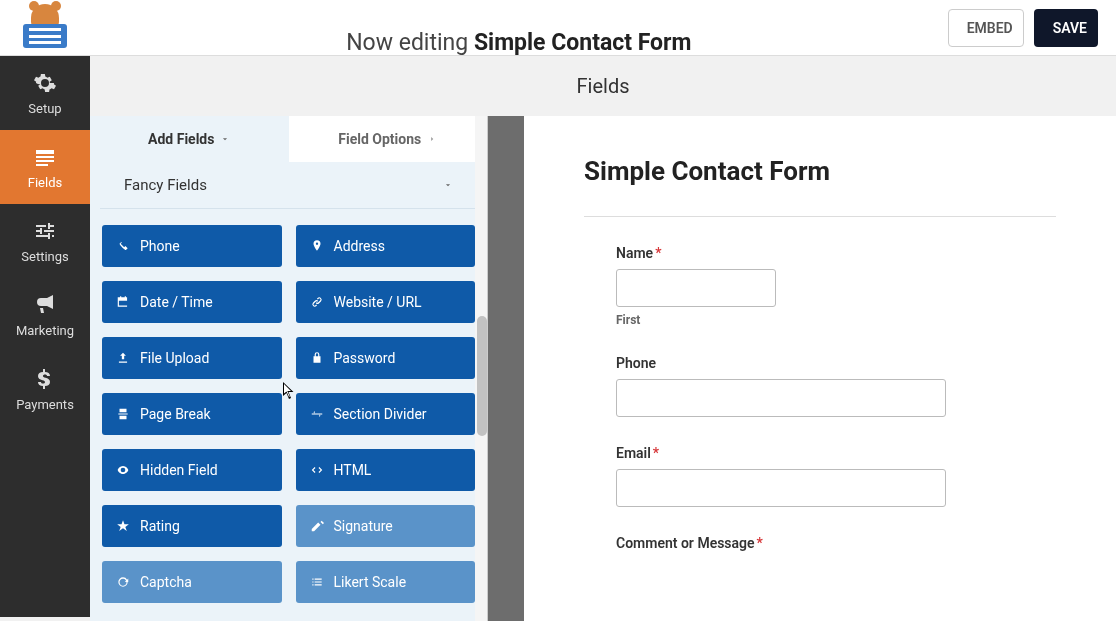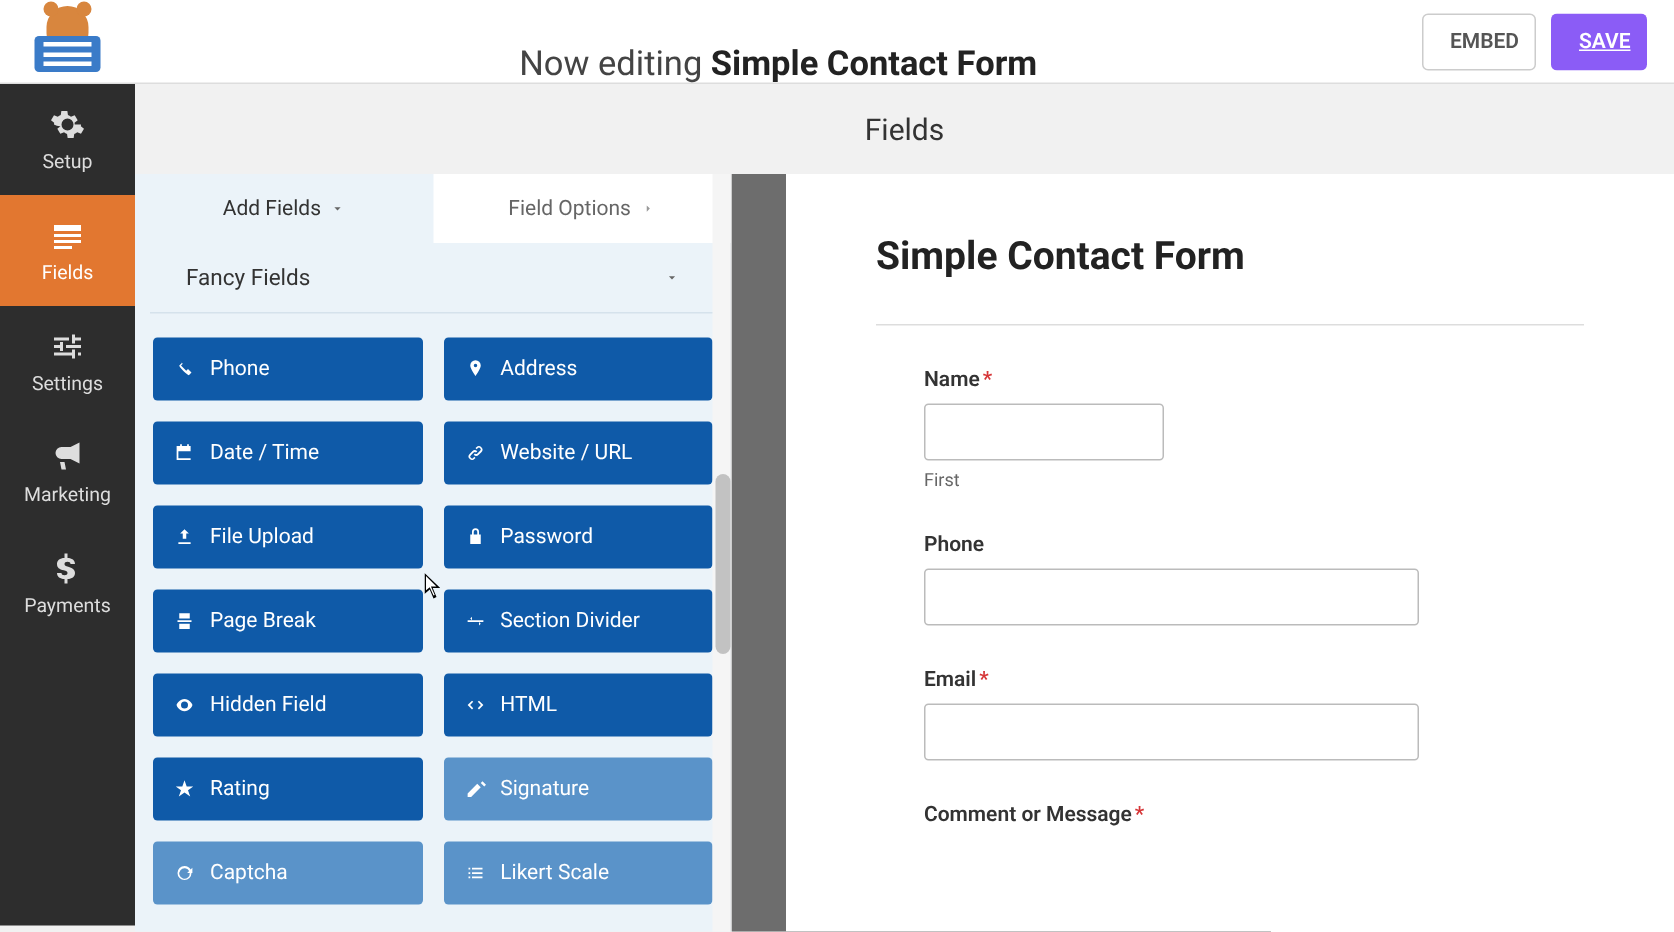--- a/index.html
+++ b/index.html
@@ -14,56 +14,56 @@
 .bear::before{ left:-2px; } .bear::after{ right:-2px; }
 .form-icon { width:44px; height:24px; background:#3a7bc8; position:absolute; bottom:0; left:6px; border-radius:3px; }
 .form-icon::before{content:"";position:absolute;top:4px;left:6px;right:6px;height:3px;background:#fff;}
 .form-icon::after{content:"";position:absolute;top:11px;left:6px;right:6px;height:3px;background:#fff;box-shadow:0 6px 0 #fff;}
 
 .title-wrap { flex:1; text-align:center; font-size:23px; color:#444;margin-top:29px; }
 .title-wrap .strong{ font-weight:700; color:#222; }
 .top-actions { display:flex; gap:10px; padding-right:18px; }
 .btn { display:inline-flex; align-items:center; gap:8px; padding:10px 10px; font-size:14px; font-weight:600; border-radius:4px; cursor:pointer; border:1px solid transparent; }
 .btn-embed { background:#fff; color:#555; border:1px solid #ccc; }
-.btn-save  { background:#8b5cf6; color:#fff;text-decoration:underline; }
+.btn-save  { background:#0f172a; color:#fff; }
 
 
 .sidenav { position:absolute; top:56px; left:0; bottom:4px; width:90px; background:#2d2d2d; display:flex; flex-direction:column; }
 .nav-item { height:74px; display:flex; flex-direction:column; align-items:center; justify-content:center; color:#ddd; font-size:13px; gap:6px; cursor:pointer; }
 .nav-item.active { background:#e27730; color:#fff; }
 .nav-item svg { width:24px; height:24px; fill:currentColor; }
 
 
 .page-heading { position:absolute; top:56px; left:90px; right:0; height:60px; display:flex; align-items:center; justify-content:center; font-size:20px; color:#333; background:#f1f1f1; }
 
 
 .panel { position:absolute; top:116px; left:90px; width:398px; bottom:0; background:#ebf3f9; border-right:1px solid #ccc; display:flex; flex-direction:column; }
 .panel-scroll { position:absolute; top:0; right:0; width:12px; height:100%; background:#f5f5f5; }
 .scroll-thumb { position:absolute; right:0; top:200px; width:10px; height:120px; background:#c2c2c2; border-radius:5px; }
 
 .panel-tabs { display:flex; height:46px; }
 .ptab { flex:1; display:flex; align-items:center; justify-content:center; gap:6px; font-size:14px; color:#666; cursor:pointer; }
-.ptab.active { background:#ebf3f9; color:#333; font-weight:400; }
-.ptab:not(.active){ background:#fff; }
+.ptab.active { background:#ebf3f9; color:#333; font-weight:700; }
+.ptab:not(.active){ background:#fff;font-weight:bold; }
 
 .section-header { display:flex; align-items:center; justify-content:space-between; padding:14px 24px; color:#333; font-size:15px; border-bottom:1px solid #d5e2ec; margin:0 10px; }
 
 .field-grid { padding:16px 12px; display:grid; grid-template-columns:1fr 1fr; gap:14px 14px; }
 .field-btn { background:#0f5aa8; color:#fff; height:42px; border-radius:3px; display:flex; align-items:center; gap:10px; padding:0 14px; font-size:14px; cursor:pointer; }
 .field-btn.light { background:#5a93c9; }
 .field-btn svg { width:14px; height:14px; fill:#fff; flex-shrink:0; }
 
 
 .preview-wrap { position:absolute; top:116px; left:488px; right:0; bottom:0; background:#6d6d6d; padding:0 0 0 20px; overflow:hidden; }
 .preview { background:#fff; margin-left:16px; height:100%; padding:40px 60px; overflow:auto; }
 .form-title { font-size:26px; font-weight:700; color:#222; margin-bottom:30px; }
 .divider { height:1px; background:#ddd; margin-bottom:28px; }
 .flabel { font-size:14px; font-weight:600; color:#333; margin-bottom:8px; display:block; }
 .req { color:#d63638; margin-left:2px; }
-.row { display:flex; gap:14px; }
+.row { display:flex; gap:14px;font-weight:bold; }
 .row .col{ flex:1; }
 .finput { width:100%; height:38px; border:1px solid #bbb; border-radius:3px; background:#fff; }
 .finput.wide{ width:330px; }
 .sublabel { font-size:12px; color:#666; margin-top:6px; }
 .field-block { margin-bottom:28px;padding-left:32px; }
 
 .cursor { position:absolute; top:382px; left:283px; pointer-events:none; }
 .cursor svg{ width:16px; height:20px; }
 
 .chev{ width:10px; height:10px; display:inline-block; }

